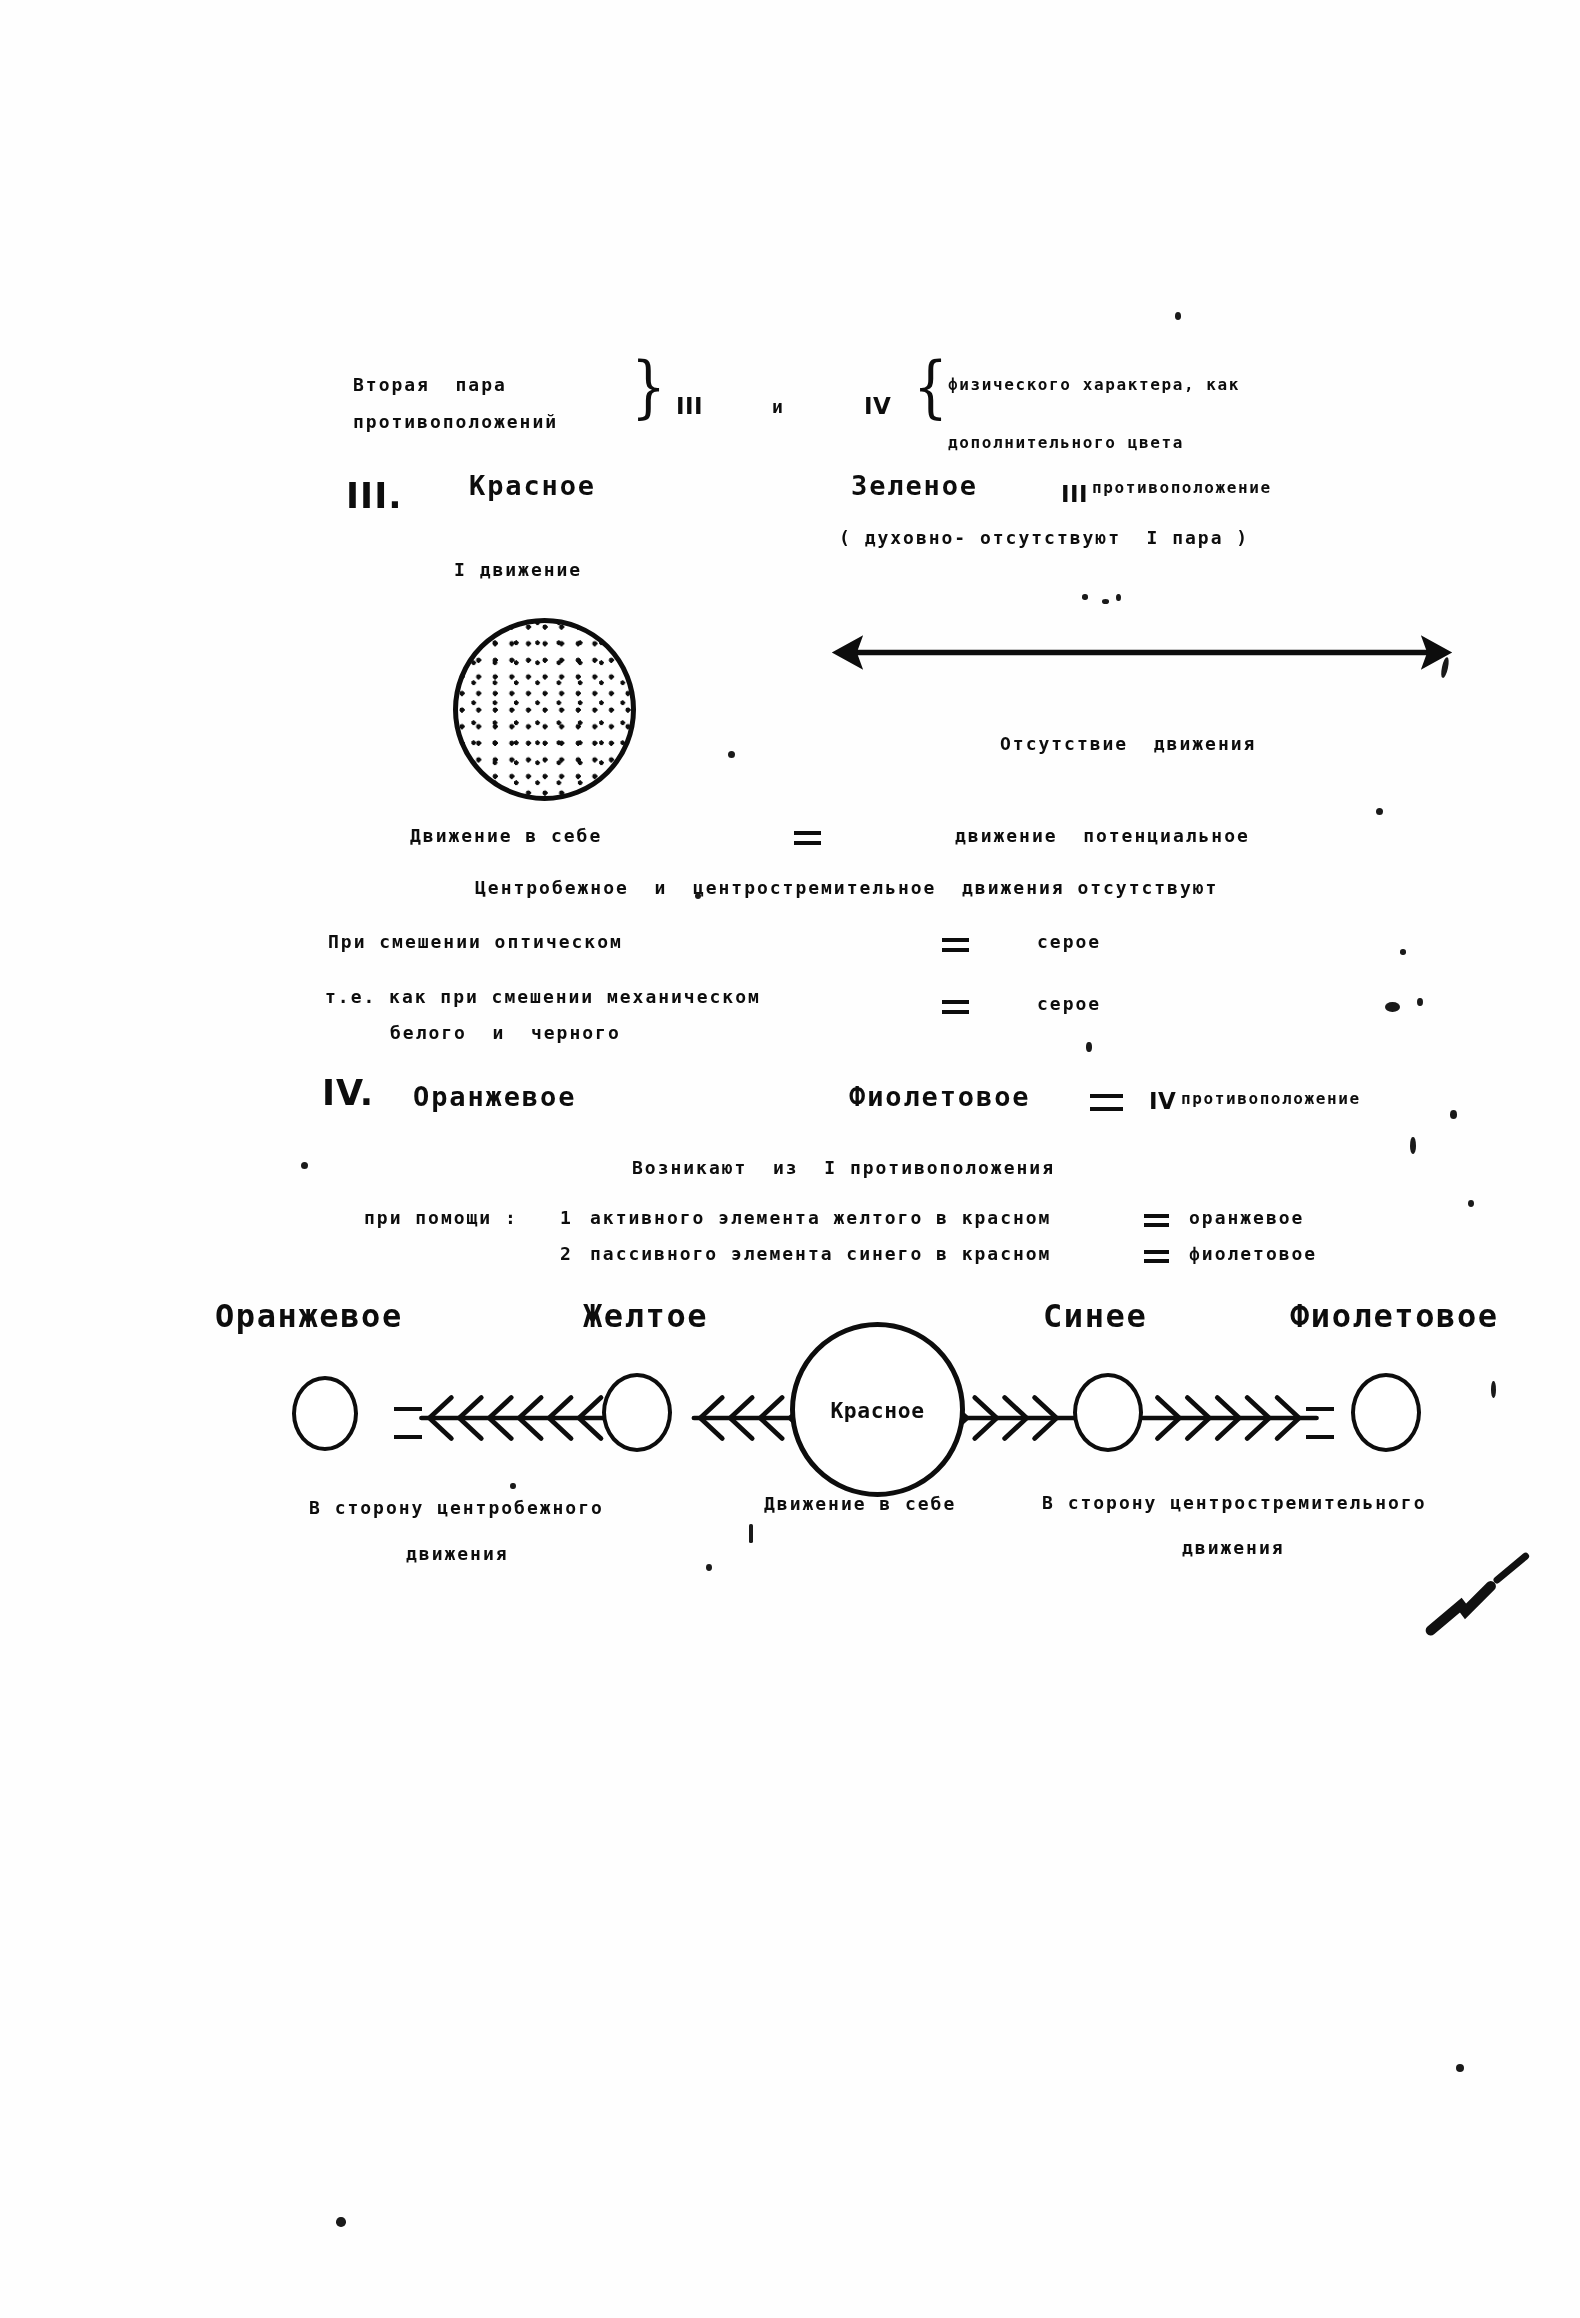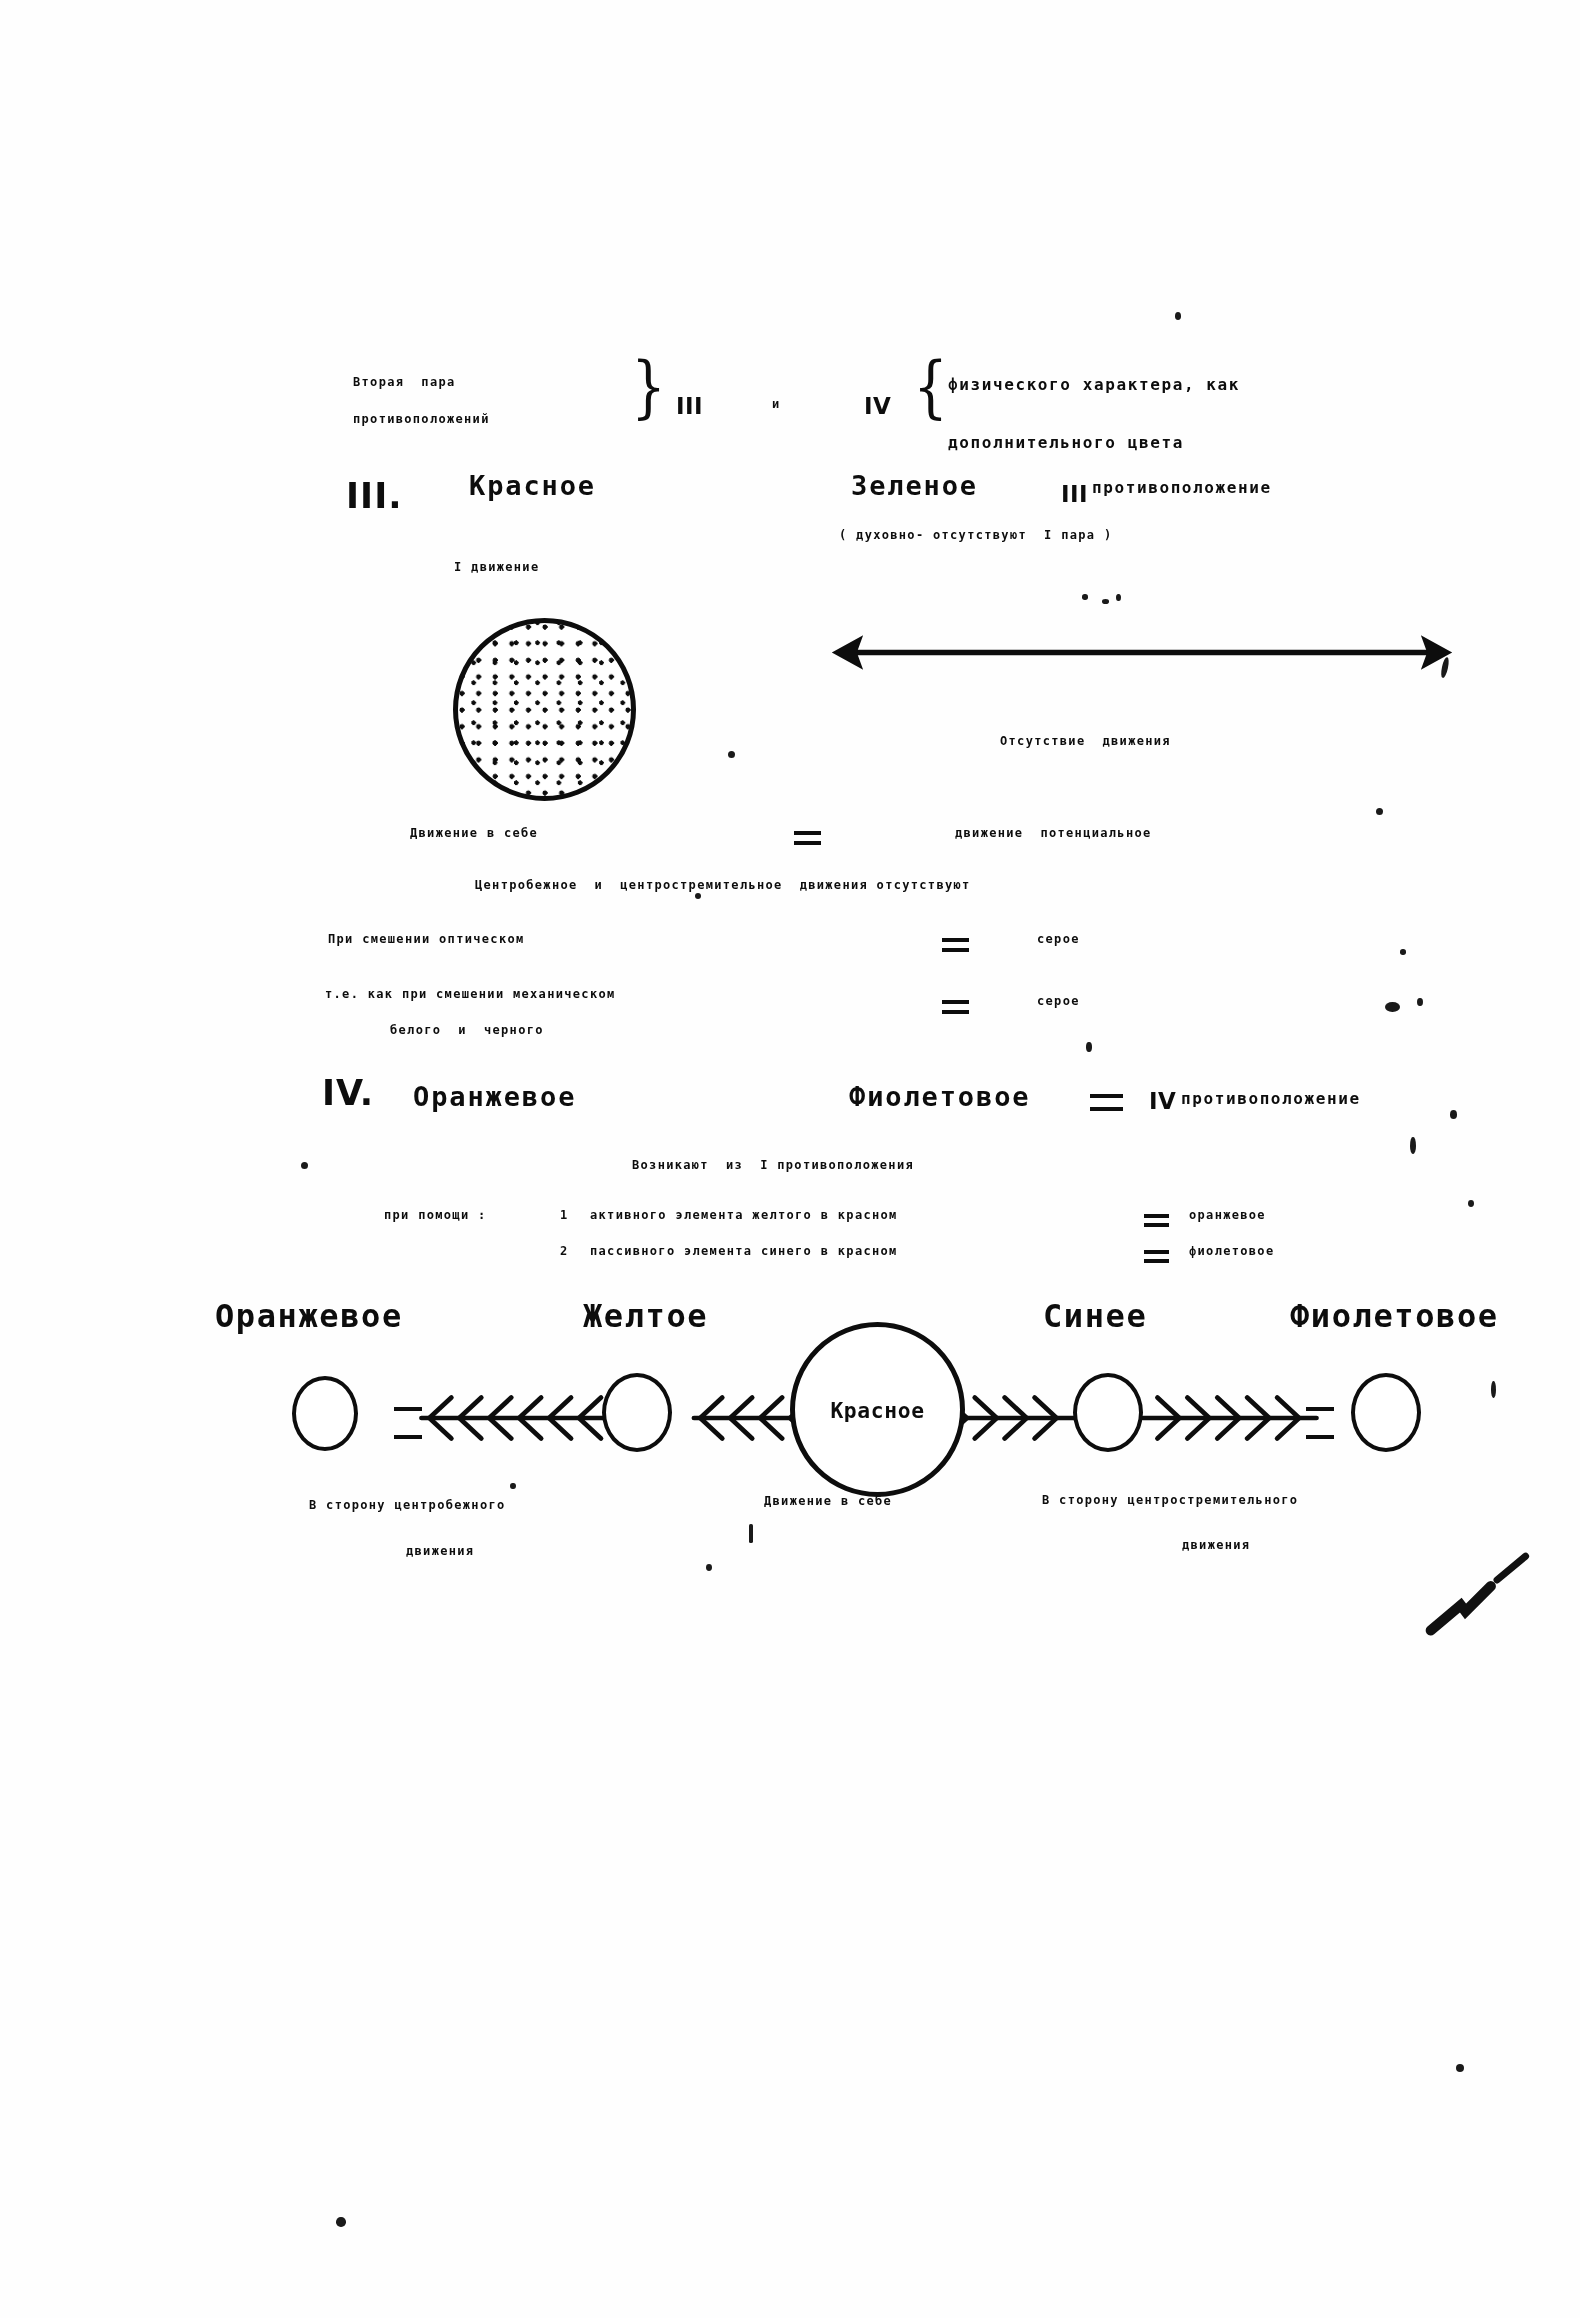--- a/index.html
+++ b/index.html
@@ -26,21 +26,21 @@
   .t {
     position: absolute;
     white-space: pre;
     font-family: "DejaVu Sans Mono", "Liberation Mono", monospace;
     color: #0d0d0d;
     letter-spacing: 0.06em;
     font-weight: 700;
     line-height: 1.05;
     -webkit-font-smoothing: none;
   }
-  .small   { font-size: 12px; letter-spacing: 0.11em; }
+  .small   { font-size: 18px; letter-spacing: 0.11em; }
   .smaller { font-size: 16px; letter-spacing: 0.10em; }
   .big     { font-size: 27px; letter-spacing: 0.07em; }
   .huge    { font-size: 32px; letter-spacing: 0.05em; }
   .roman   { font-size: 35px; letter-spacing: 0.03em; font-weight: 700;
              font-family: "DejaVu Sans", "Liberation Sans", sans-serif; }
   .romansm { font-size: 23px; letter-spacing: 0.02em; font-weight: 700;
              font-family: "DejaVu Sans", "Liberation Sans", sans-serif; }
 
   
   .brace {
@@ -183,21 +183,21 @@
   <div class="t big" style="left:849px; top:1083px;">Фиолетовое</div>
 
   <div class="eq" style="left:1090px; top:1094px; width:33px; height:16.6px;"></div>
 
   <div class="t romansm" style="left:1149px; top:1089px;">IV</div>
 
   <div class="t smaller" style="left:1181px; top:1091px;">противоположение</div>
 
   <div class="t small" style="left:632px; top:1159px;">Возникают  из  I противоположения</div>
 
-  <div class="t small" style="left:364px; top:1209px;margin-left:20px;">при помощи :</div>
+  <div class="t small" style="left:364px; top:1209px;">при помощи :</div>
   <div class="t small" style="left:560px; top:1209px;">1</div>
   <div class="t small" style="left:590px; top:1209px;">активного элемента желтого в красном</div>
   <div class="eq" style="left:1144px; top:1214px; width:25px; height:12.6px;"></div>
   <div class="t small" style="left:1189px; top:1209px;">оранжевое</div>
 
   <div class="t small" style="left:560px; top:1245px;">2</div>
   <div class="t small" style="left:590px; top:1245px;">пассивного элемента синего в красном</div>
   <div class="eq" style="left:1144px; top:1250px; width:25px; height:12.6px;"></div>
   <div class="t small" style="left:1189px; top:1245px;">фиолетовое</div>
 

